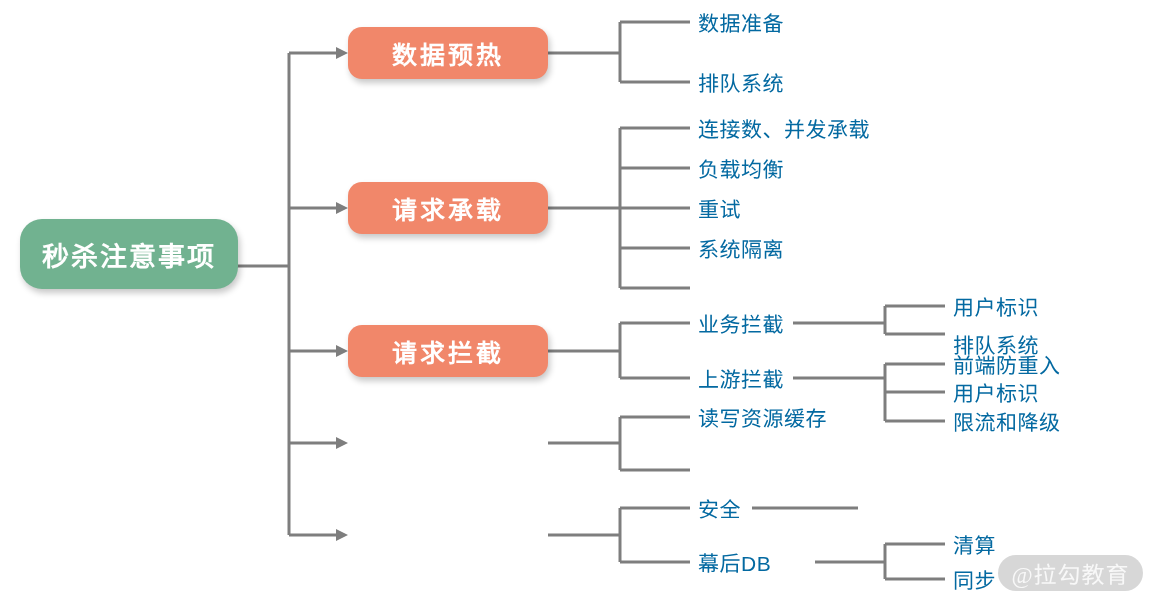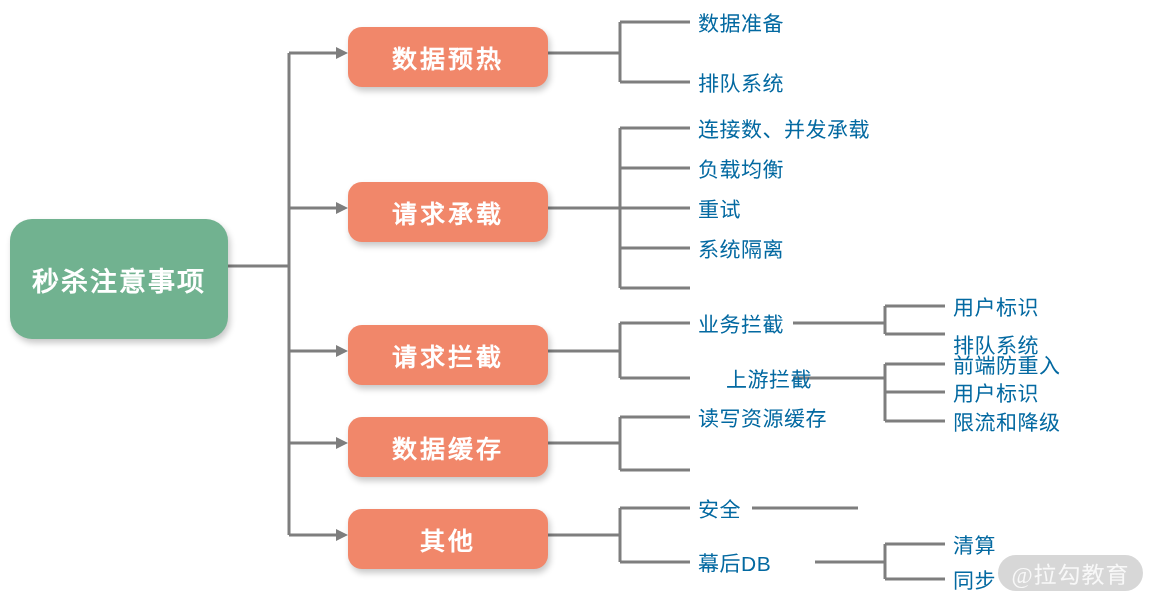--- a/index.html
+++ b/index.html
@@ -24,30 +24,30 @@
     display: flex;
     align-items: center;
     justify-content: center;
     color: #ffffff;
     font-weight: bold;
     box-sizing: border-box;
     box-shadow: 2px 4px 6px rgba(0,0,0,0.22);
     white-space: nowrap;
   }
   .node.root {
-    left: 10px; top: 219px;
-    width: 218px; height: 120px;
+    left: 20px; top: 219px;
+    width: 218px; height: 70px;
     background: #71b290;
     border-radius: 22px;
     font-size: 27px;
     letter-spacing: 2px;
   }
   .node.branch {
     left: 348px;
-    width: 200px; height: 60px;
+    width: 200px; height: 52px;
     background: #f1876a;
     border-radius: 14px;
     font-size: 25px;
     letter-spacing: 3px;
   }
   .leaf {
     position: absolute;
     transform: translateY(-50%);
     font-size: 21px;
     color: #0369a1;
@@ -139,35 +139,33 @@
       <polygon points="336,437 348,443 336,449"></polygon>
       <polygon points="336,529 348,535 336,541"></polygon>
     </g>
   </svg>
 
   <div class="node root">秒杀注意事项</div>
 
   <div class="node branch" style="top:27px">数据预热</div>
   <div class="node branch" style="top:182px">请求承载</div>
   <div class="node branch" style="top:325px">请求拦截</div>
-  <div class="node branch" style="top:417px">数据缓存</div>
-  <div class="node branch" style="top:509px">其他</div>
 
   <div class="leaf" style="left:698px;top:22px">数据准备</div>
   <div class="leaf" style="left:698px;top:82px">排队系统</div>
 
   <div class="leaf" style="left:698px;top:128px">连接数、并发承载</div>
   <div class="leaf" style="left:698px;top:168px">负载均衡</div>
   <div class="leaf" style="left:698px;top:208px">重试</div>
   <div class="leaf" style="left:698px;top:248px">系统隔离</div>
 
   <div class="leaf" style="left:698px;top:323px">业务拦截</div>
   <div class="leaf" style="left:953px;top:306px">用户标识</div>
   <div class="leaf" style="left:953px;top:344px">排队系统</div>
-  <div class="leaf" style="left:726px;top:378px">上游拦截</div>
+  <div class="leaf" style="left:698px;top:378px">上游拦截</div>
   <div class="leaf" style="left:953px;top:364px">前端防重入</div>
   <div class="leaf" style="left:953px;top:392px">用户标识</div>
   <div class="leaf" style="left:953px;top:421px">限流和降级</div>
 
   <div class="leaf" style="left:698px;top:417px">读写资源缓存</div>
 
   <div class="leaf" style="left:698px;top:508px">安全</div>
   <div class="leaf" style="left:698px;top:562px">幕后DB</div>
   <div class="leaf" style="left:953px;top:544px">清算</div>
   <div class="leaf" style="left:953px;top:579px">同步</div>

